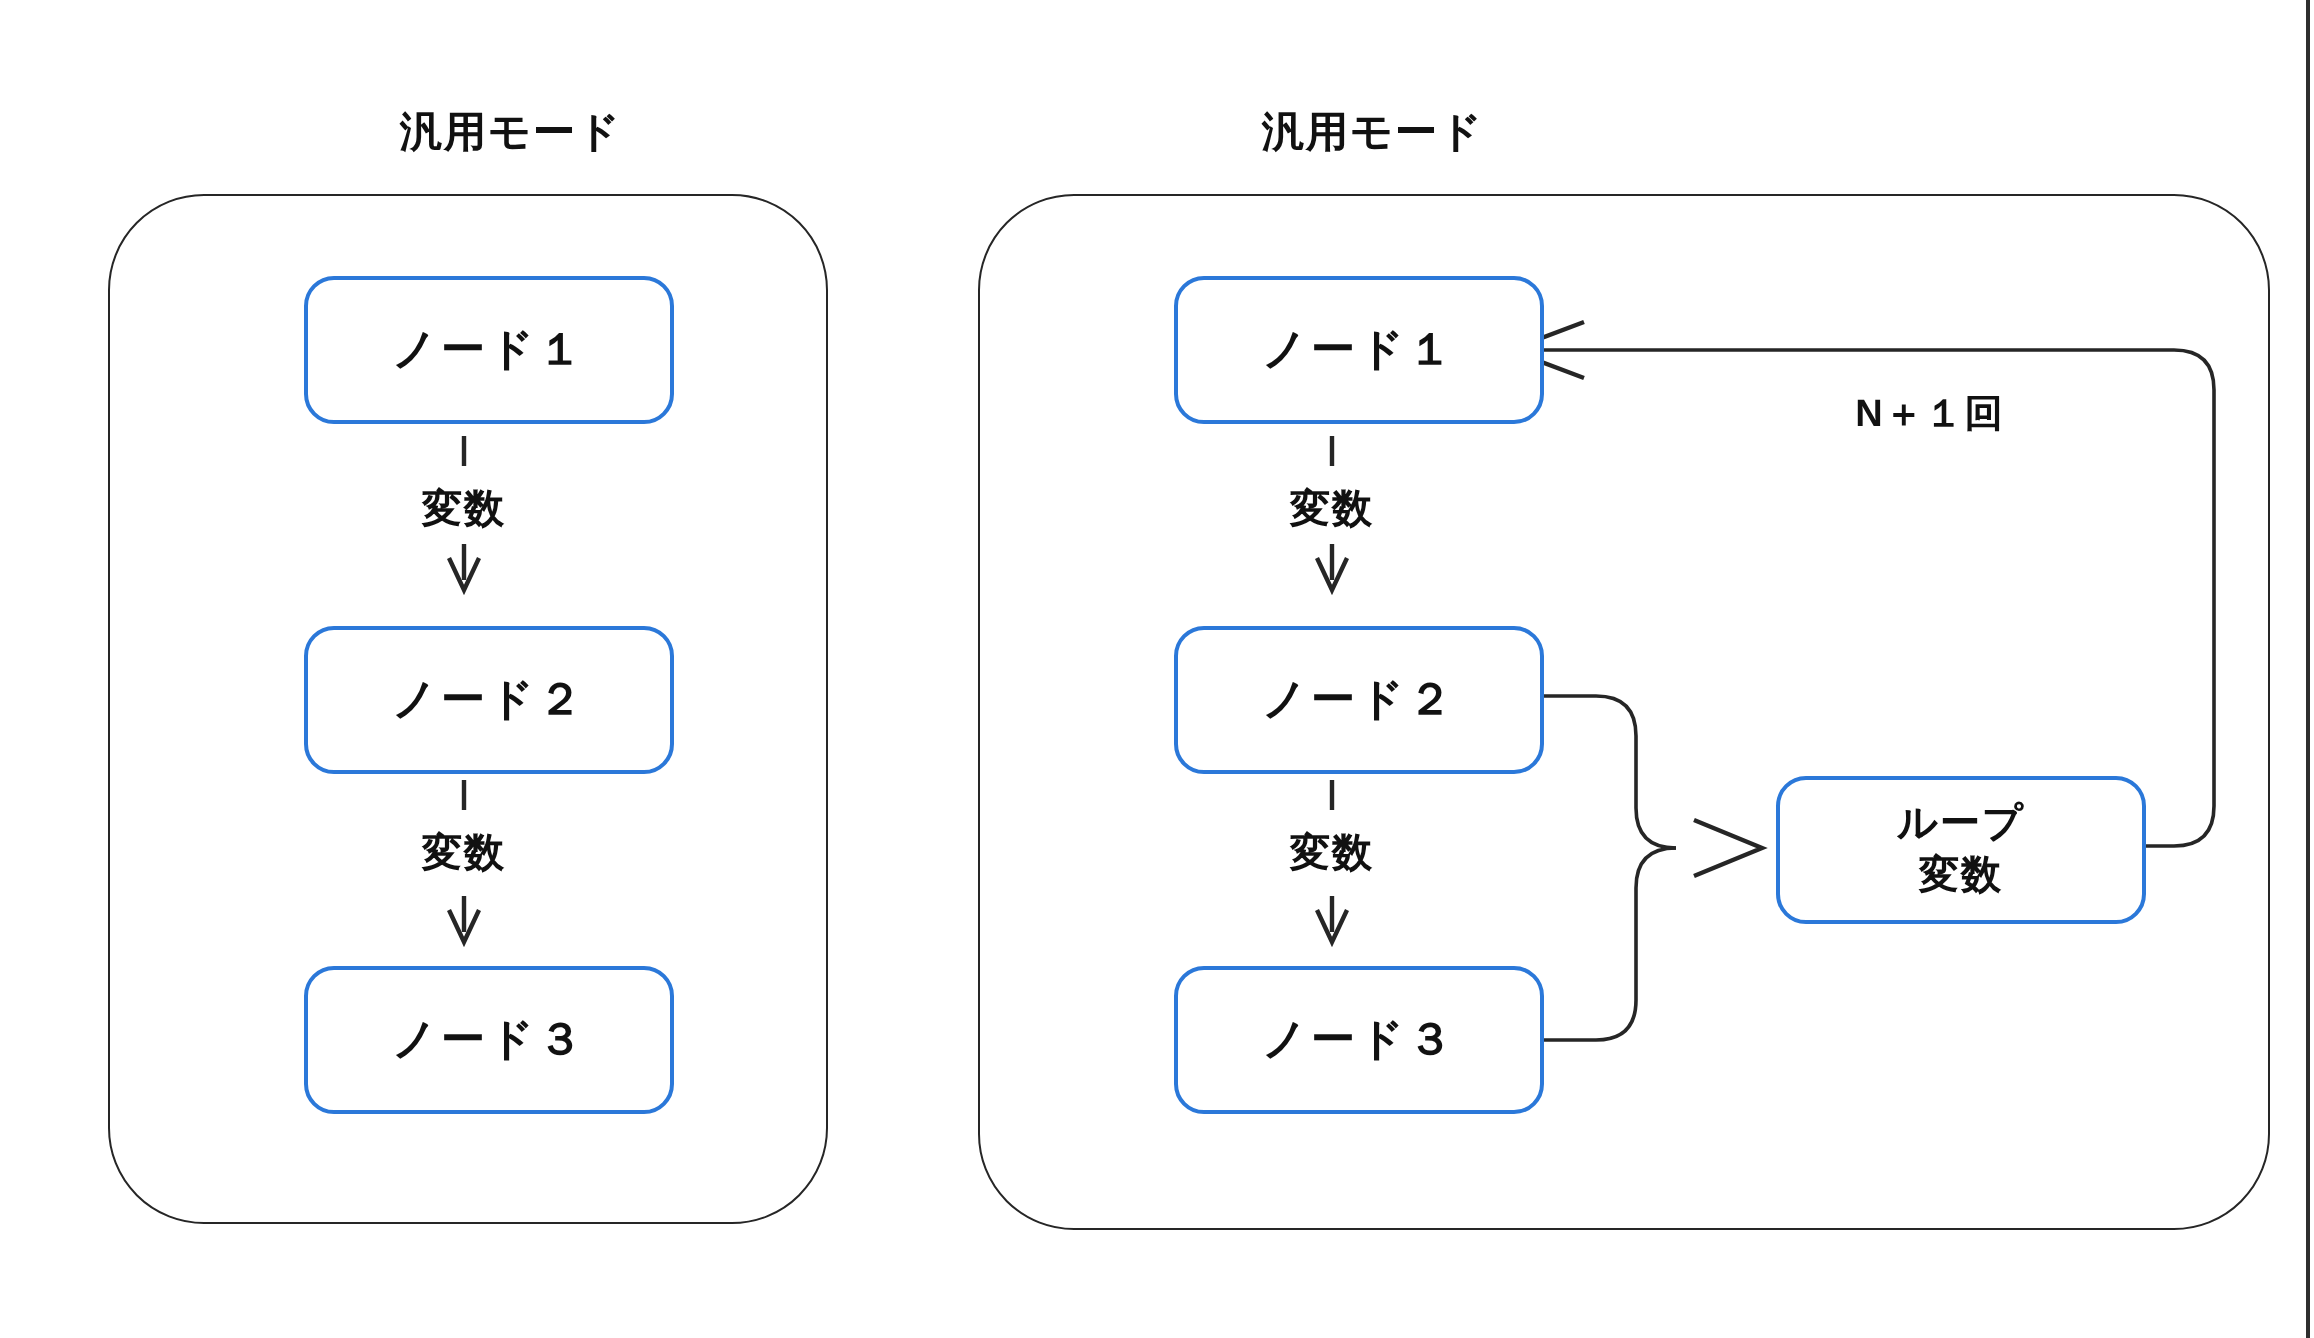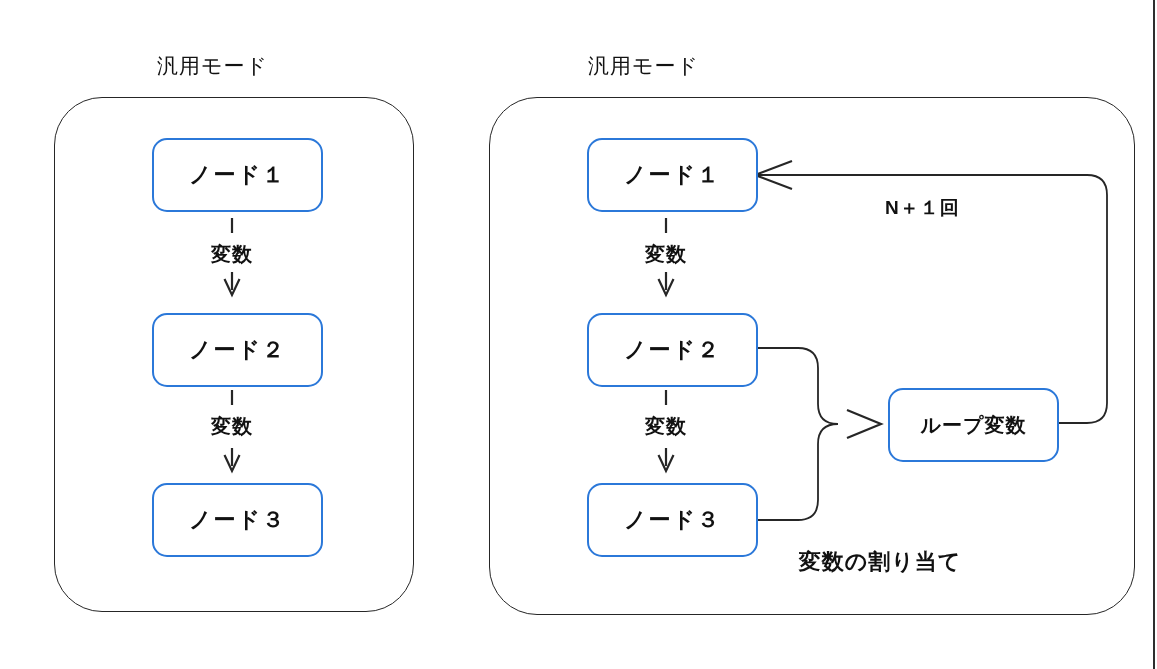--- a/index.html
+++ b/index.html
@@ -12,45 +12,45 @@
   .canvas{
     position:relative;
     width:1157px;height:669px;
     background:var(--background);
     font-family:"Liberation Sans","DejaVu Sans",sans-serif;
     color:var(--text);
     overflow:hidden;
   }
   .abs{position:absolute;}
   .panel-title{
-    font-size:21px;font-weight:normal;text-align:left;
+    font-size:21px;font-weight:bold;text-align:right;
     letter-spacing:1px;white-space:nowrap;
   }
   .container-box{
     border:1.6px solid var(--line);
     border-radius:48px;
     background:transparent;
   }
   .node{
-    width:171px;height:74px;
+    width:185px;height:74px;
     border:2px solid var(--node-border);
     border-radius:15px;
     background:#fff;
     display:flex;align-items:center;justify-content:center;
     font-size:22px;font-weight:bold;
     letter-spacing:2px;
     box-sizing:border-box;
   }
-  .node.two-line{flex-direction:row;font-size:20px;line-height:26px;letter-spacing:1px;}
+  .node.two-line{flex-direction:column;font-size:20px;line-height:26px;letter-spacing:1px;}
   .edge-label{
     width:100px;text-align:center;
     font-size:20px;font-weight:bold;letter-spacing:1px;
   }
   .annotation{
-    width:160px;text-align:left;
+    width:160px;text-align:center;
     font-size:19px;font-weight:bold;line-height:28px;letter-spacing:1px;
   }
   .assignment{
     width:210px;text-align:center;
     font-size:22px;font-weight:bold;letter-spacing:1px;white-space:nowrap;
   }
   svg.overlay{
     position:absolute;left:0;top:0;
     pointer-events:none;
   }
@@ -122,17 +122,16 @@
 
   <div class="abs node two-line" style="left:888px;top:388px;">
     <span>ループ</span>
     <span>変数</span>
   </div>
 
   <div class="abs annotation" style="left:885px;top:194px;">
     <div>N＋１回</div>
   </div>
 
-  <div class="abs assignment" style="left:775px;top:547px;">変数の割り当て</div>
 
   <div class="abs edge-artifact" style="left:1153px;top:0;"></div>
 
 </div>
 
 </body></html>

